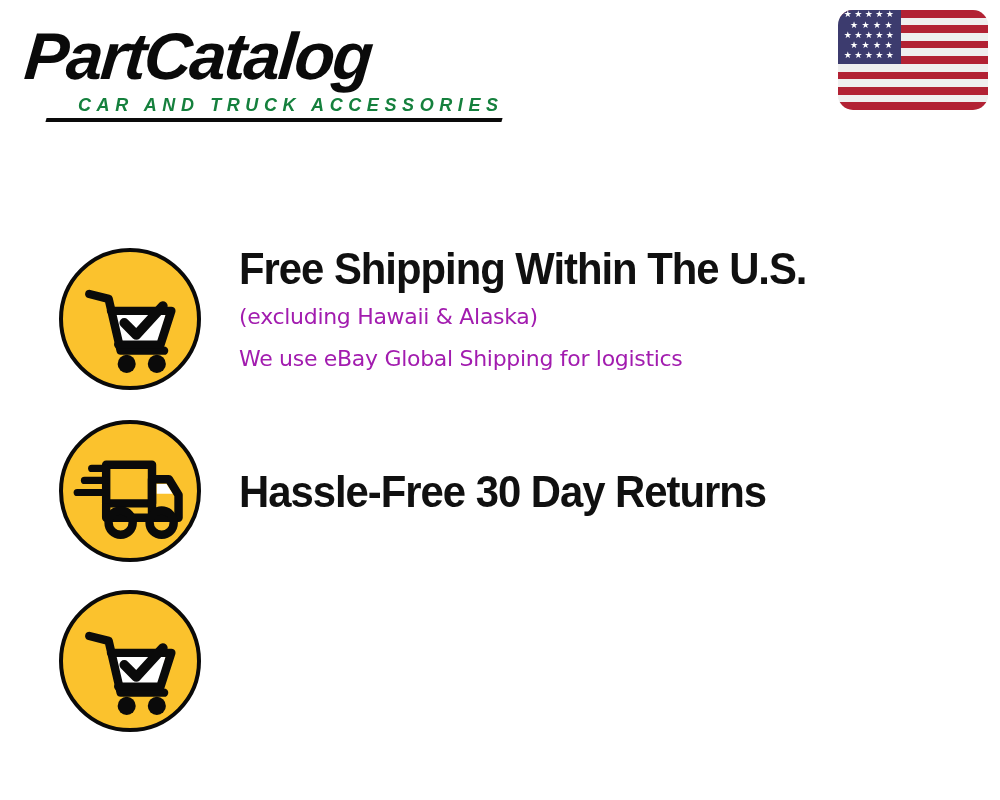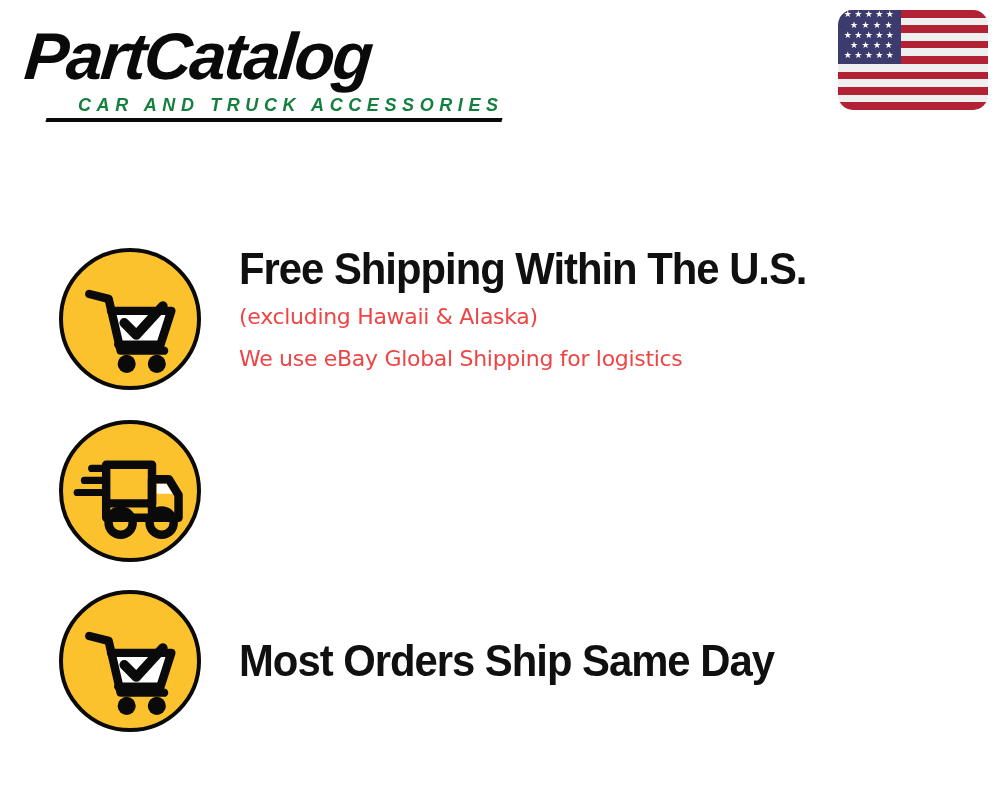--- a/index.html
+++ b/index.html
@@ -154,21 +154,21 @@
     white-space: nowrap;
     transform: scaleX(0.93);
     transform-origin: left center;
   }
   .feature-sub {
     font-family: "DejaVu Sans", sans-serif;
     font-weight: normal;
     font-size: 22px;
     line-height: 30px;
     letter-spacing: -0.3px;
-    color: #ef4444;
+    color: #a21caf;
     white-space: nowrap;
   }
   .feature-sub.bold {
     font-weight: bold;
     font-size: 21px;
   }
 
   
   #feature-text-0 { top: -4px; }
   #feature-text-1 { top: 47px; }
@@ -261,30 +261,30 @@
         <path d="M68 40 L82 40 L90 53 L90 72 L68 72 Z" fill="none" stroke="#0A0A0A" stroke-width="7" stroke-linejoin="round"></path>
         <path d="M72 44 L80 44 L85 52 L72 52 Z" fill="#ffffff"></path>
         <path d="M30 60 L30 72 L68 72" fill="none" stroke="#0A0A0A" stroke-width="7" stroke-linejoin="round"></path>
         <circle cx="42" cy="76" r="10" fill="none" stroke="#0A0A0A" stroke-width="7"></circle>
         <circle cx="76" cy="76" r="10" fill="none" stroke="#0A0A0A" stroke-width="7"></circle>
         <line x1="18" y1="31" x2="30" y2="31" stroke="#0A0A0A" stroke-width="6" stroke-linecap="round"></line>
         <line x1="12" y1="41" x2="30" y2="41" stroke="#0A0A0A" stroke-width="6" stroke-linecap="round"></line>
         <line x1="6" y1="51" x2="30" y2="51" stroke="#0A0A0A" stroke-width="6" stroke-linecap="round"></line>
       </svg></div>
     </div>
+  <div class="feature-text" id="feature-text-1">
+    <div class="feature-headline">Hassle-Free 30 Day Returns</div>
+  </div>
 </div>
 
 <div class="feature-row" id="feature-row-2">
   <div class="feature-icon-circle" id="icon-circle-2" style="background: rgb(251, 194, 45); border-color: rgb(10, 10, 10);">
       <div style="position: absolute; left: 5%; top: 5%; width: 90%; height: 90%;">
       <svg viewBox="0 0 100 100" width="100%" height="100%">
         <polygon points="36,44 80,44 73,70 44,70" fill="#ffffff"></polygon>
         <path d="M16 29 L32 33 L42 76 L78 76" fill="none" stroke="#0A0A0A" stroke-width="7" stroke-linecap="round" stroke-linejoin="round"></path>
         <path d="M34 43 L84 43 L75 71 L40 71" fill="none" stroke="#0A0A0A" stroke-width="7" stroke-linecap="round" stroke-linejoin="round"></path>
         <path d="M45 53 L55 63 L77 39" fill="none" stroke="#0A0A0A" stroke-width="8" stroke-linecap="round" stroke-linejoin="round"></path>
         <circle cx="47" cy="87" r="7.5" fill="#0A0A0A"></circle>
         <circle cx="72" cy="87" r="7.5" fill="#0A0A0A"></circle>
       </svg></div>
     </div>
-  <div class="feature-text" id="feature-text-2">
-    <div class="feature-headline">Most Orders Ship Same Day</div>
-  </div>
 </div>
 
 </body></html>

